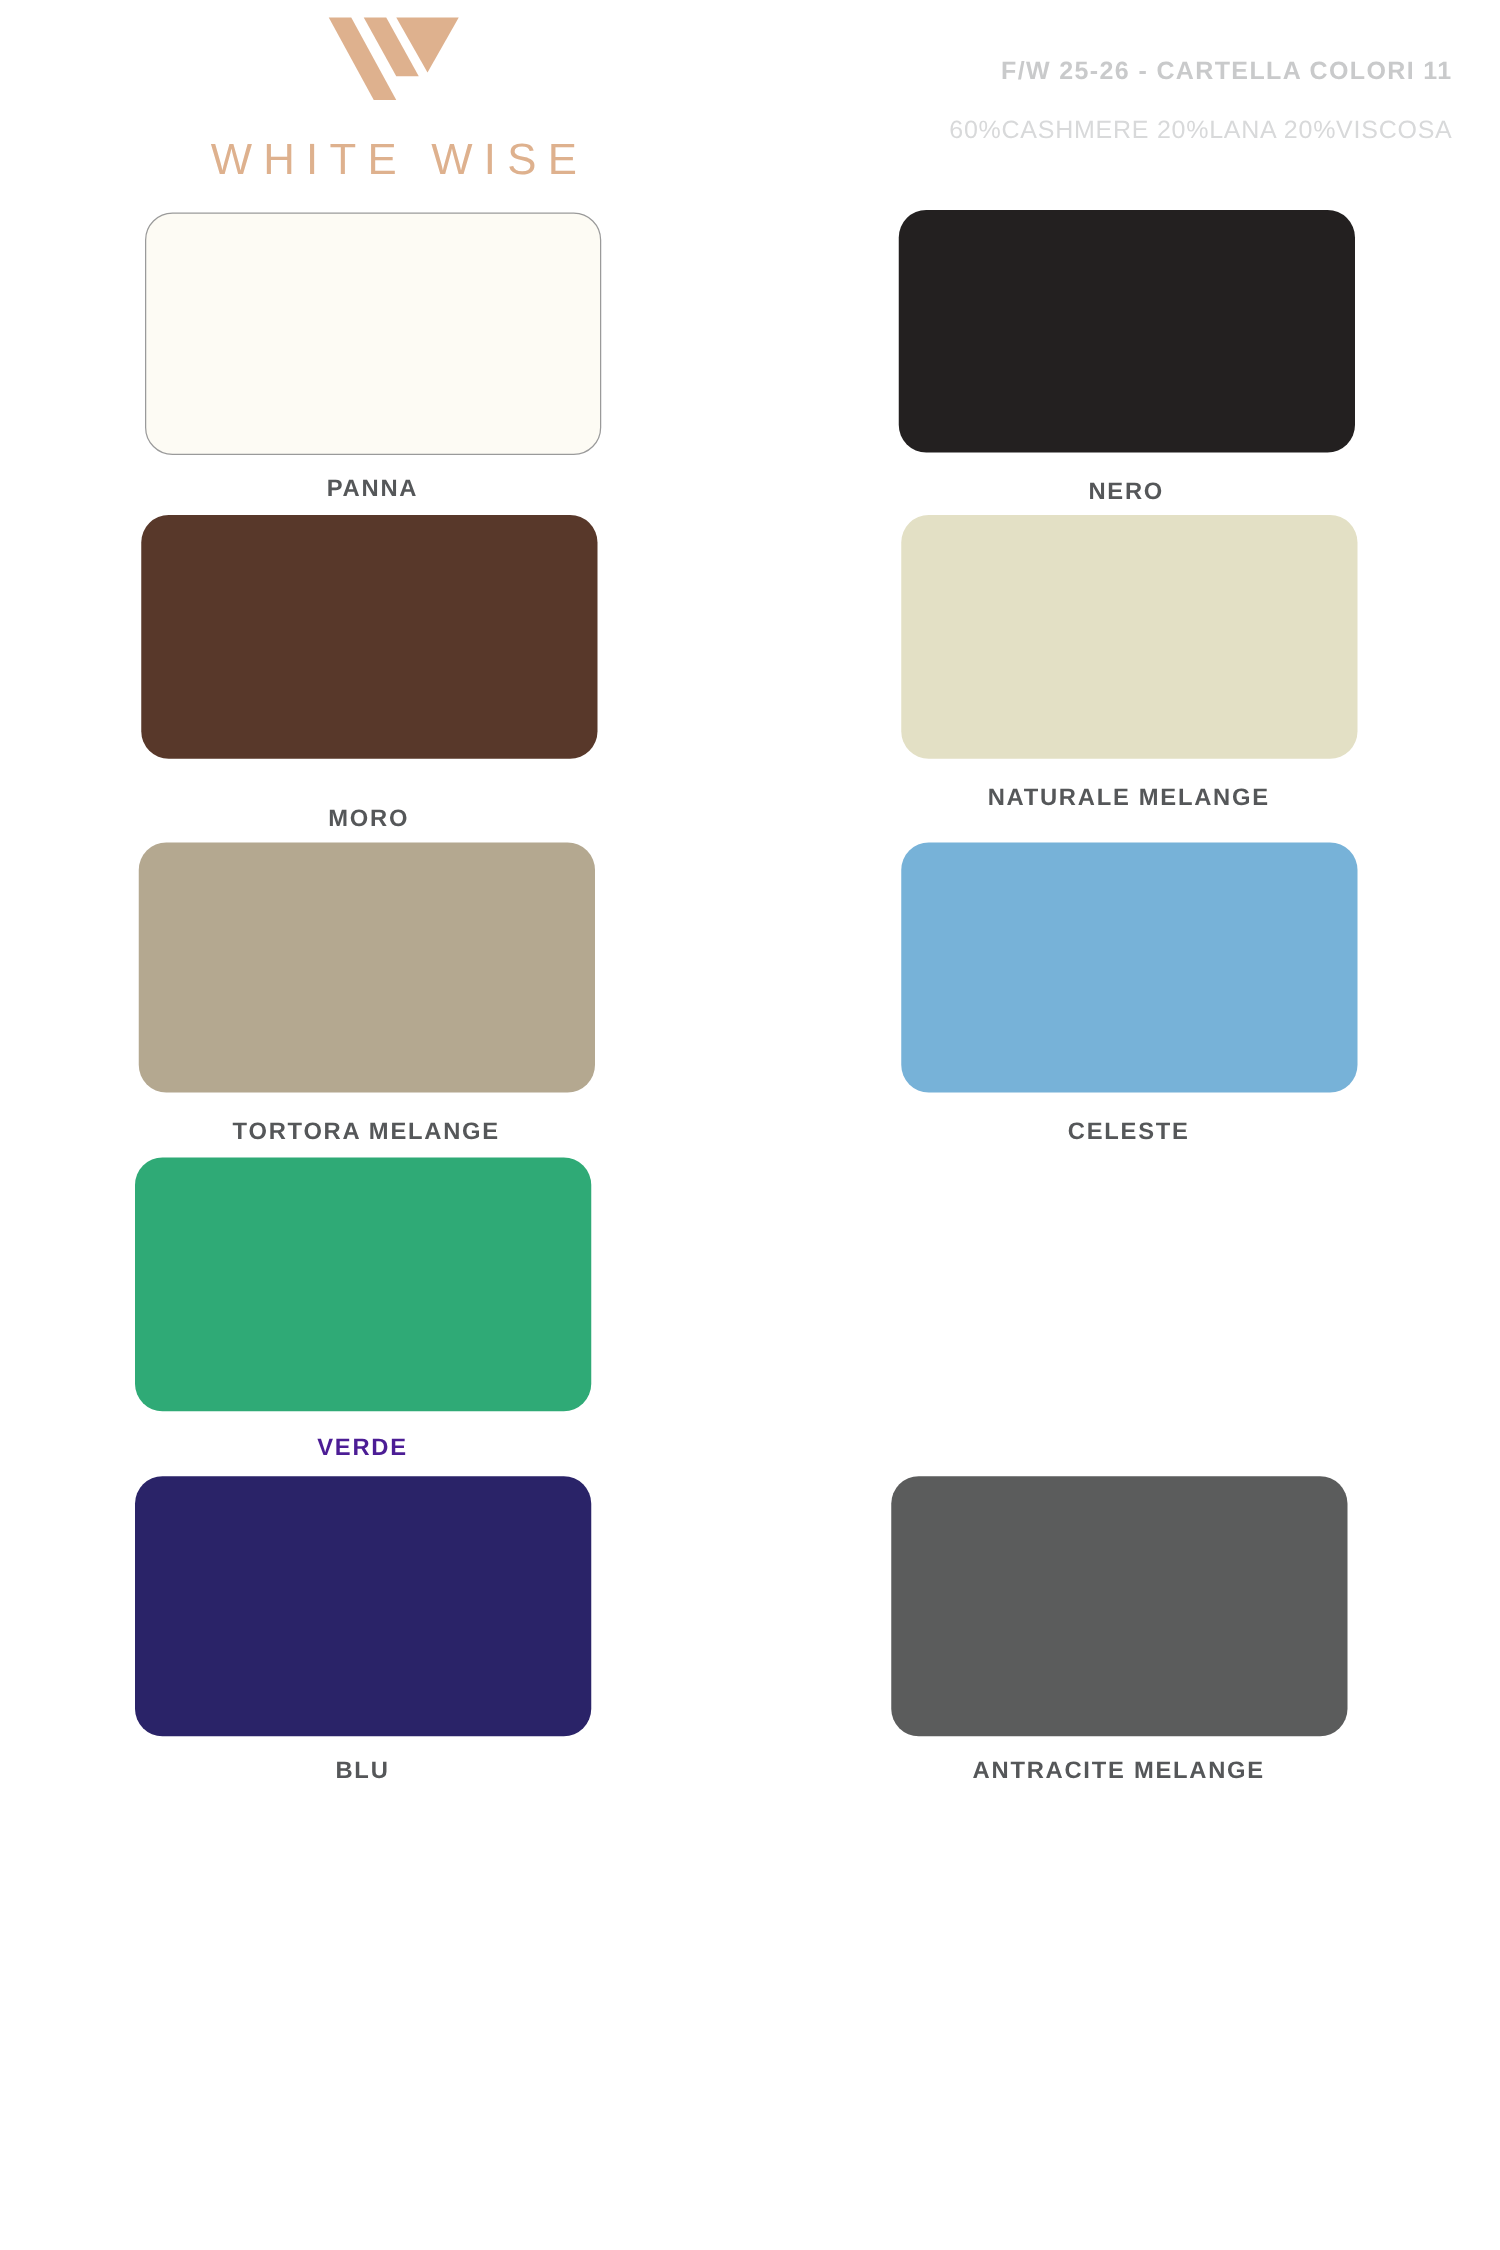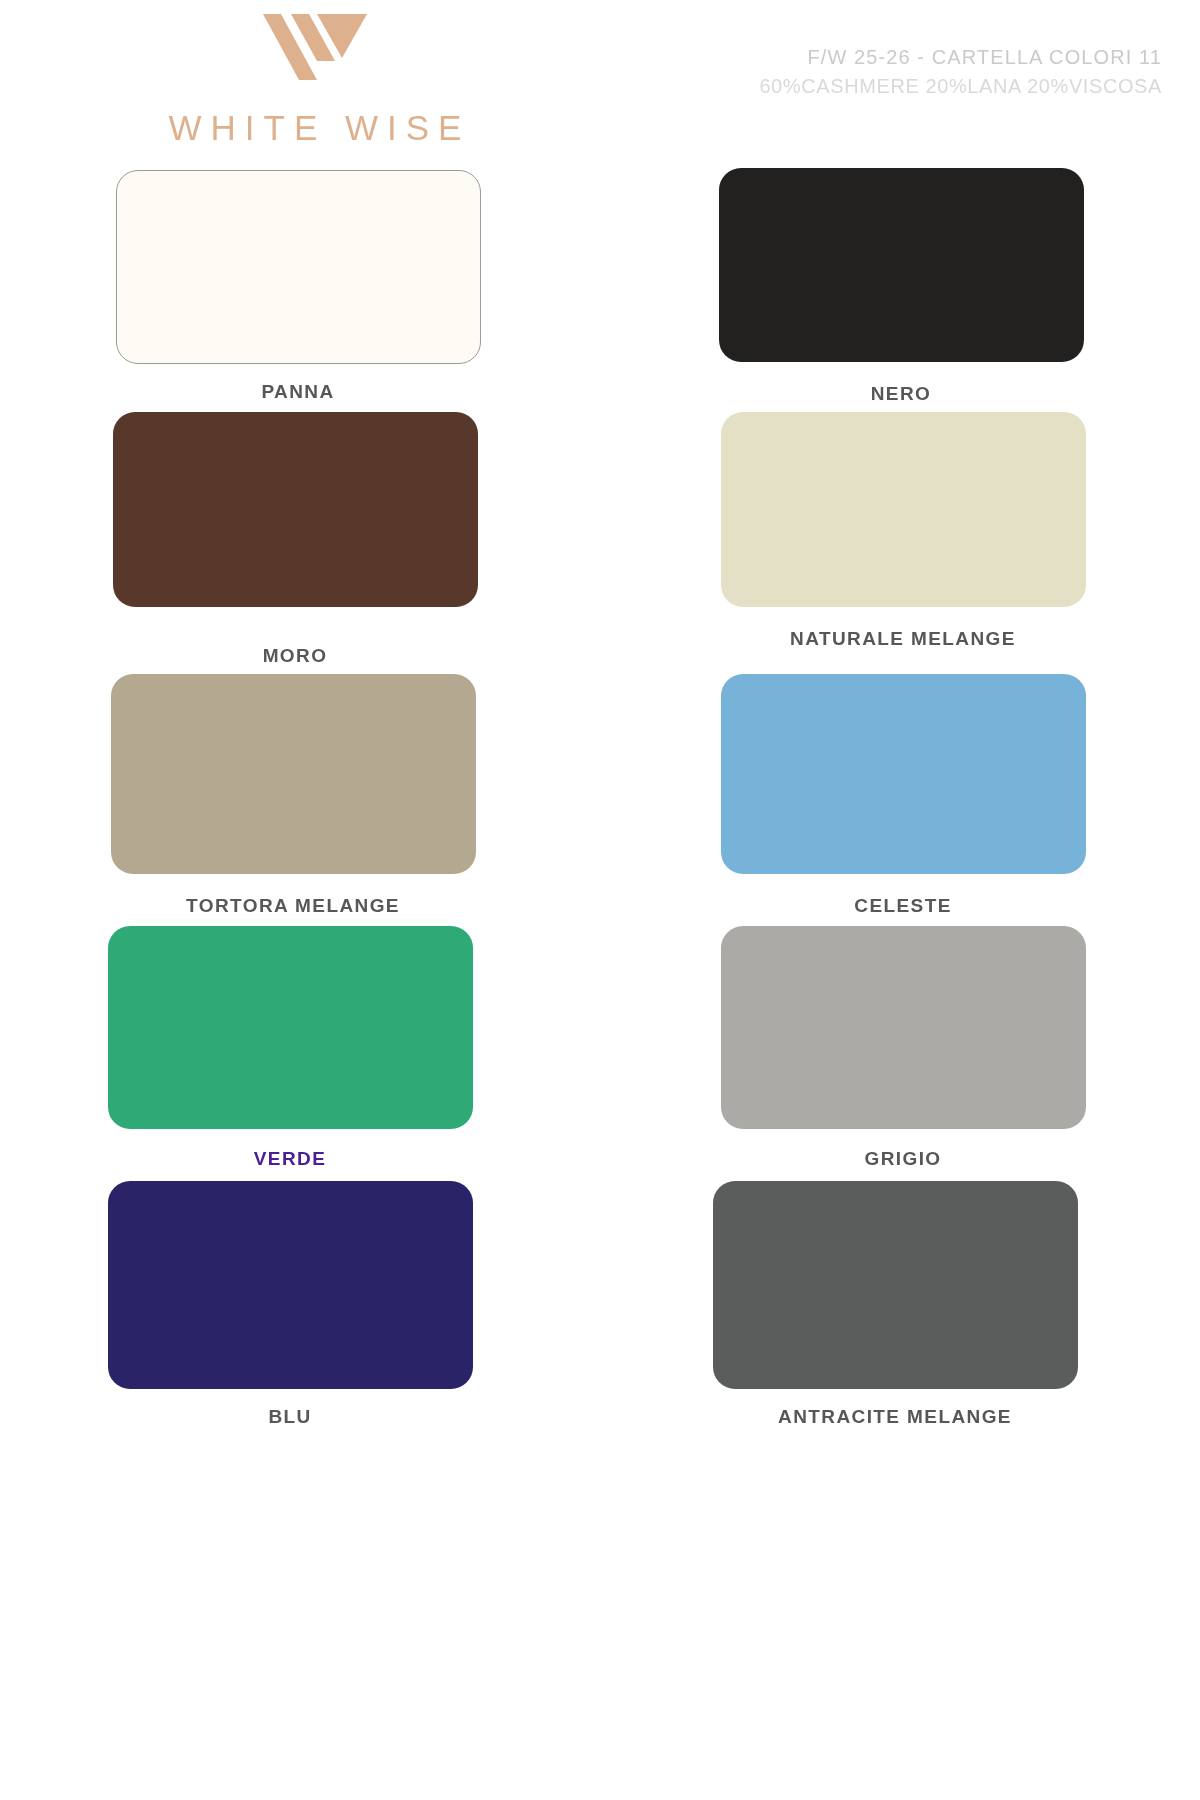--- a/index.html
+++ b/index.html
@@ -55,34 +55,34 @@
     position: absolute;
     right: 38px;
     top: 44px;
     text-align: right;
     line-height: 1.35;
   }
 
   .meta-line1 {
     font-family: "Liberation Sans", sans-serif;
     font-size: 20px;
-    font-weight: normal;
+    font-weight: bold;
     letter-spacing: 1.1px;
     color: #c9cacb;
     white-space: nowrap;
   }
 
   .meta-line2 {
     font-family: "Liberation Sans", sans-serif;
     font-size: 20px;
     font-weight: 400;
     letter-spacing: 0.6px;
     color: #d8d9da;
     white-space: nowrap;
-    margin-top: 2px;
+    margin-top: 20px;
   }
 
   
   .grid {
     position: relative;
     width: 1200px;
     padding: 0 0 0 0;
   }
 
   .row {
@@ -173,24 +173,20 @@
         <div class="cell">
           <div class="chip" style="background: rgb(119, 178, 216); width: 365px; height: 200px; transform: translate(3px, -2px);"></div>
           <div class="chip-label" style="color: rgb(85, 87, 89); transform: translateX(3px);">CELESTE</div>
         </div>
       </div>
       <div class="row">
         <div class="cell">
           <div class="chip" style="background: rgb(47, 170, 118); width: 365px; height: 203px; transform: translate(-10px, 0px);"></div>
           <div class="chip-label" style="color: #4c1d95; transform: translateX(-10px);">VERDE</div>
         </div>
-        <div class="cell">
-          <div class="chip" style="background: rgb(171, 170, 166); width: 365px; height: 203px; transform: translate(3px, 0px);"></div>
-          <div class="chip-label" style="color: rgb(85, 87, 89); transform: translateX(3px);">GRIGIO</div>
-        </div>
       </div>
       <div class="row">
         <div class="cell">
           <div class="chip" style="background: rgb(42, 35, 104); width: 365px; height: 208px; transform: translate(-10px, 2px);"></div>
           <div class="chip-label" style="color: rgb(85, 87, 89); transform: translateX(-10px);">BLU</div>
         </div>
         <div class="cell">
           <div class="chip" style="background: rgb(91, 92, 92); width: 365px; height: 208px; transform: translate(-5px, 2px);"></div>
           <div class="chip-label" style="color: rgb(85, 87, 89); transform: translateX(-5px);">ANTRACITE MELANGE</div>
         </div>

